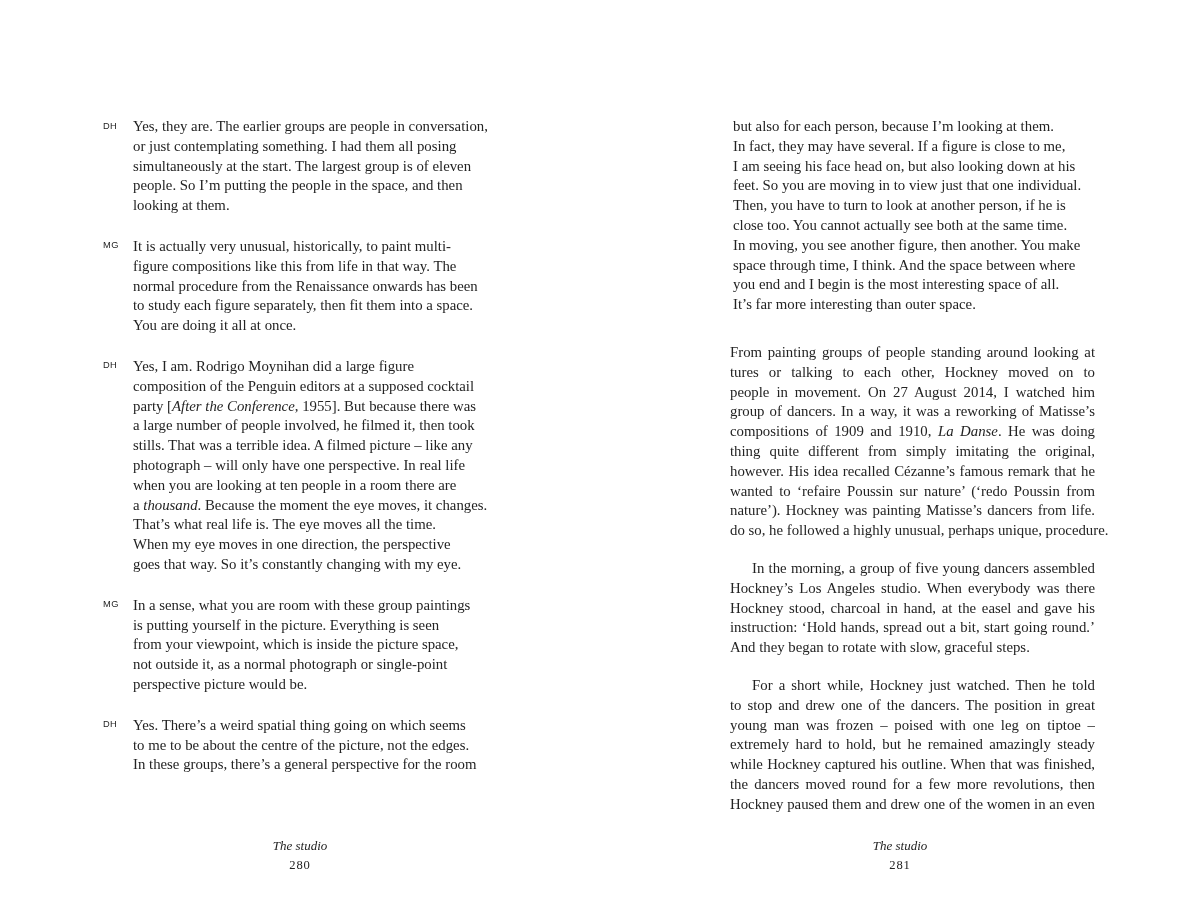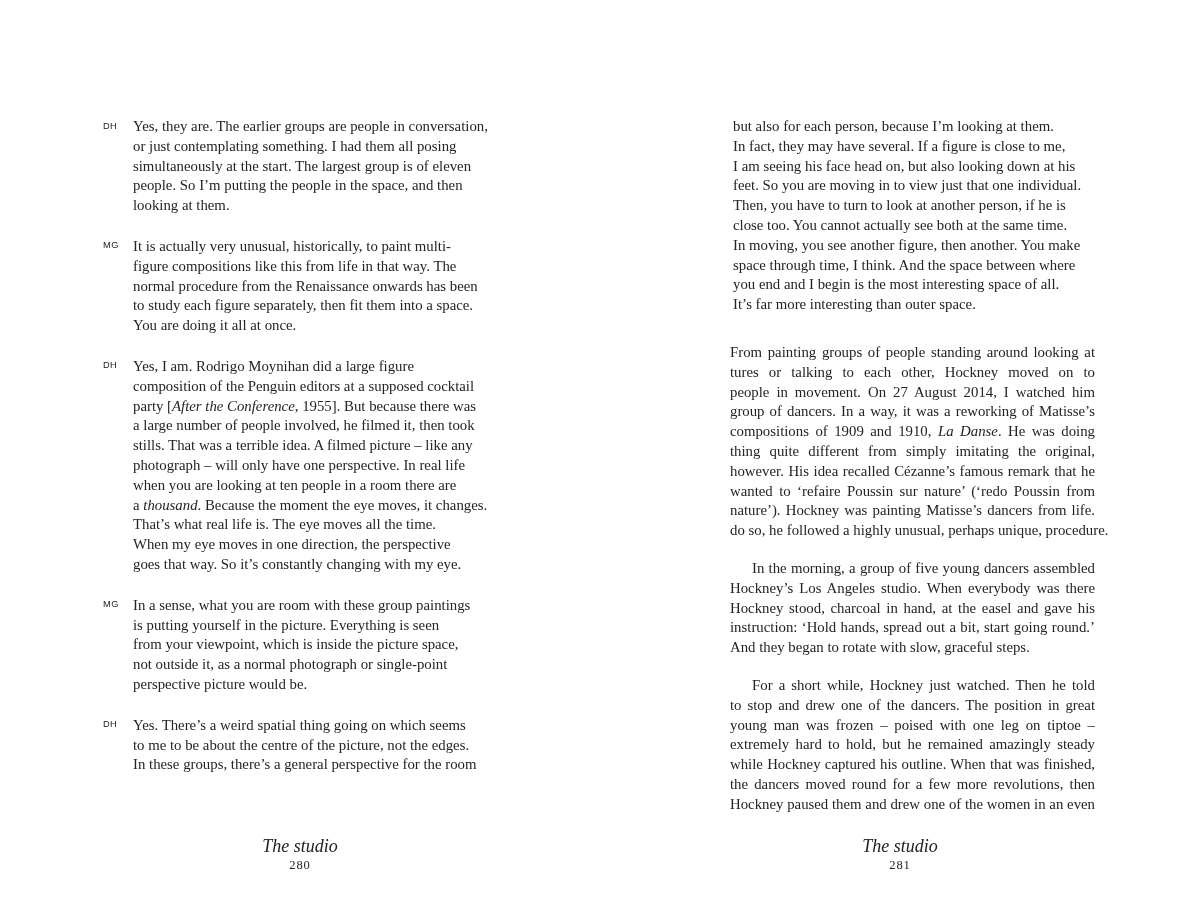--- a/index.html
+++ b/index.html
@@ -60,21 +60,21 @@
   .footer {
     position: absolute;
     top: 839px;
     width: 600px;
     text-align: center;
   }
   #footer-left  { left: 0; }
   #footer-right { left: 600px; }
   .running-title {
     font-style: italic;
-    font-size: 18px;
+    font-size: 13px;
     line-height: 14px;
   }
   .page-num {
     font-size: 12.6px;
     line-height: 14px;
     margin-top: 4.5px;
     letter-spacing: 0.8px;
   }
 </style>
 </head>

